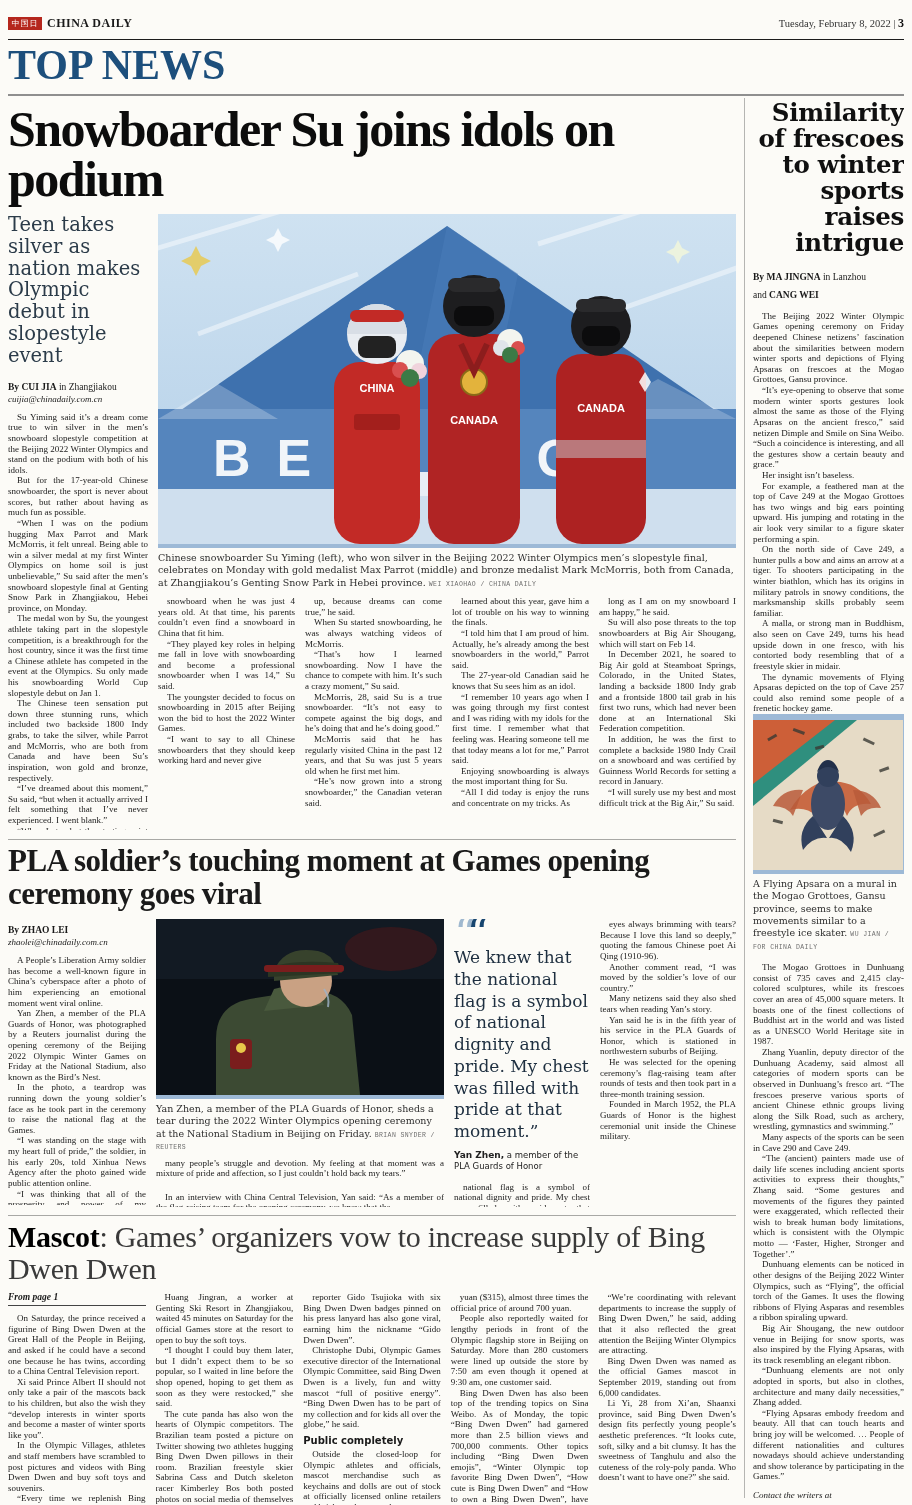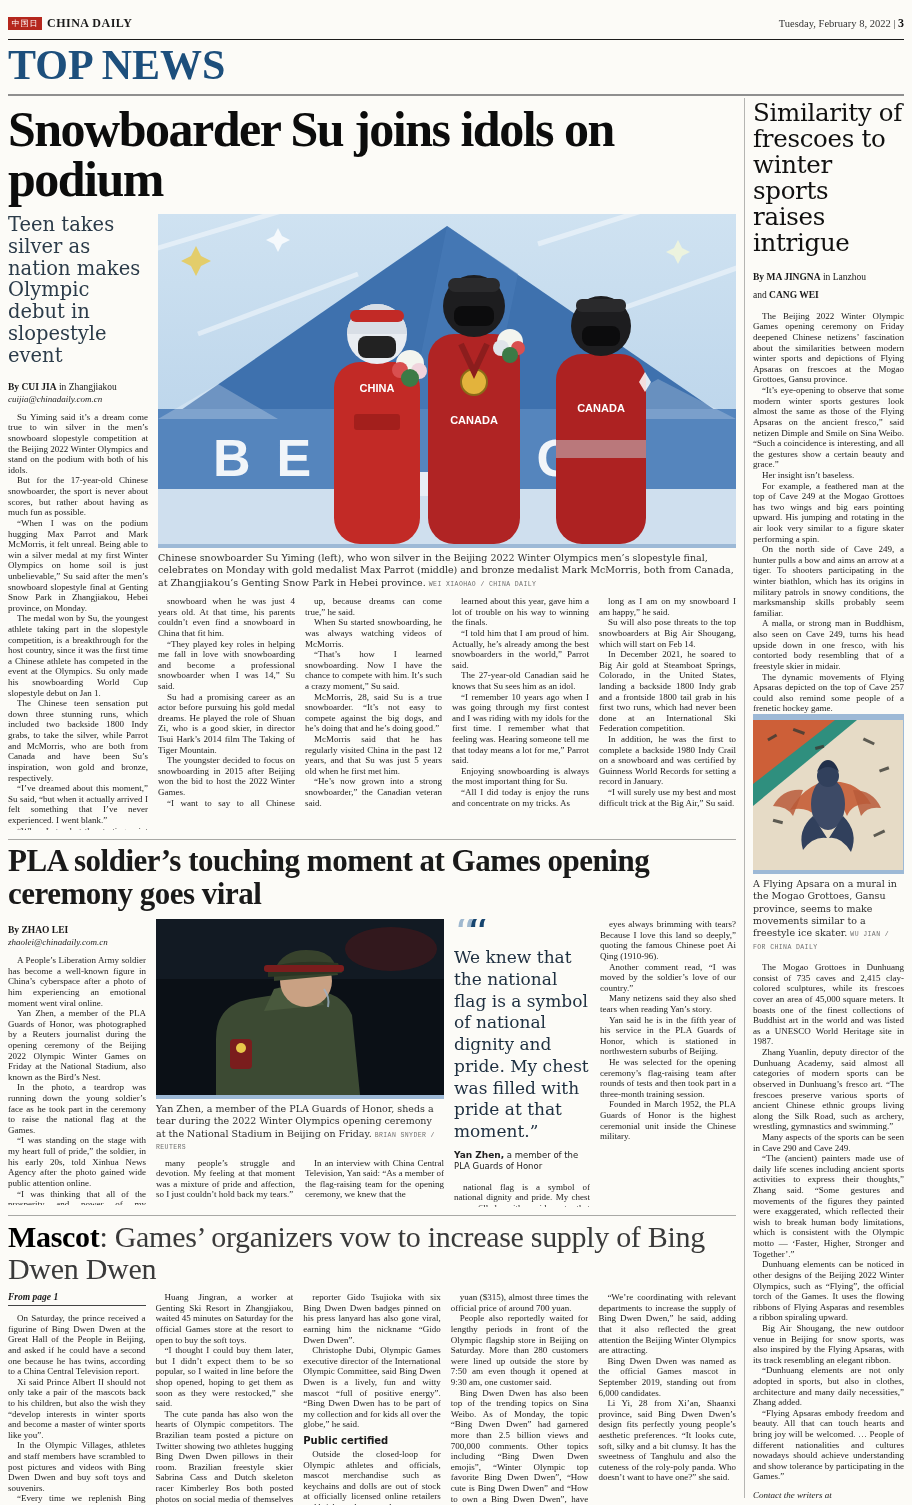--- a/index.html
+++ b/index.html
@@ -47,21 +47,21 @@
           letter-spacing:.4px;text-transform:uppercase;}
   .lead-cols{display:flex;gap:10px;margin-top:7px;height:212px;overflow:hidden;}
   .lead-cols .bodycol{flex:1;}
   
   .pla{border-top:1px solid #a8a8a5;margin-top:9px;padding-top:5px;}
   .pla-headline{font-size:31px;font-weight:bold;letter-spacing:-.5px;margin:0 0 9px;line-height:1.05;}
   .pla-row{display:flex;gap:10px;height:288px;overflow:hidden;}
   .pla-col1{width:138px;flex:none;}
   .pla-photo-col{width:288px;flex:none;}
   .photo-pla{width:288px;height:176px;}
-  .pla-subcols{display:flex;gap:10px;margin-top:5px;height:58px;overflow:hidden;}
+  .pla-subcols{display:flex;gap:10px;margin-top:5px;height:58px;overflow:hidden;flex-direction:column;}
   .pla-subcols .bodycol{flex:1;}
   .pla-quote-col{width:136px;flex:none;}
   .pla-col5{width:136px;flex:none;}
   .qmark{font-family:"DejaVu Serif",serif;font-size:44px;line-height:.7;height:24px;}
   .qmark .q1{color:#9fb8cf;}
   .qmark .q2{color:#17456f;margin-left:-10px;}
   .quote-text{font-size:17px;line-height:1.28;color:#1e2f40;margin:4px 0 7px;
               font-family:"DejaVu Serif",serif;}
   .quote-attr{font-family:"DejaVu Sans",sans-serif;font-size:8.5px;color:#222;margin-bottom:10px;line-height:1.25;}
   .quote-attr b{font-size:9px;}
@@ -69,22 +69,22 @@
   .mascot{border-top:1px solid #a8a8a5;margin-top:8px;padding-top:5px;}
   .mascot-headline{font-size:30px;line-height:1.05;margin:0 0 8px;letter-spacing:-.3px;}
   .mascot-headline .tag{font-weight:bold;color:#000;}
   .mascot-headline .rest{font-weight:normal;color:#3a3a3a;}
   .mascot-cols{display:flex;gap:10px;height:312px;overflow:hidden;}
   .mascot-cols .bodycol{flex:1;}
   .frompage{font-style:italic;font-weight:bold;font-size:9.5px;margin:0 0 3px;}
   .frompage-rule{border-bottom:1px solid #444;width:100%;margin-bottom:7px;}
   .subhead{font-family:"DejaVu Sans",sans-serif;font-weight:bold;font-size:10px;margin:5px 0 3px;}
   
-  .rail-headline{font-size:24.5px;line-height:1.06;font-weight:400;color:#101010;
-                 margin:2px 0 10px;font-family:"DejaVu Serif",serif;letter-spacing:-.3px;}
+  .rail-headline{font-size:24.5px;line-height:1.06;font-weight:700;color:#101010;
+                 margin:2px 0 10px;font-family:"DejaVu Serif",serif;letter-spacing:-.3px;text-align:right;}
   .rail .byline{margin-bottom:9px;}
   .photo-fresco{width:150px;height:150px;margin-top:6px;}
   .rail-caption{margin-bottom:10px;}
   .contact{font-style:italic;font-size:9px;margin-top:8px;line-height:1.3;}
 </style>
 </head>
 <body>
 
 <div class="page">
 
@@ -215,21 +215,20 @@
               </svg>
             </div>
             <div class="caption">
               <span>Chinese snowboarder Su Yiming (left), who won silver in the Beijing 2022 Winter Olympics men’s slopestyle final, celebrates on Monday with gold medalist Max Parrot (middle) and bronze medalist Mark McMorris, both from Canada, at Zhangjiakou’s Genting Snow Park in Hebei province.</span>
               <span class="credit">WEI XIAOHAO / CHINA DAILY</span>
             </div>
             <div class="lead-cols">
               <div class="bodycol">
                   <p>snowboard when he was just 4 years old. At that time, his parents couldn’t even find a snowboard in China that fit him.</p>
                   <p>“They played key roles in helping me fall in love with snowboarding and become a professional snowboarder when I was 14,” Su said.</p>
-                  <p>Su had a promising career as an actor before pursuing his gold medal dreams. He played the role of Shuan Zi, who is a good skier, in director Tsui Hark’s 2014 film The Taking of Tiger Mountain.</p>
                   <p>The youngster decided to focus on snowboarding in 2015 after Beijing won the bid to host the 2022 Winter Games.</p>
                   <p>“I want to say to all Chinese snowboarders that they should keep working hard and never give</p>
                 </div>
               <div class="bodycol">
                   <p>up, because dreams can come true,” he said.</p>
                   <p>When Su started snowboarding, he was always watching videos of McMorris.</p>
                   <p>“That’s how I learned snowboarding. Now I have the chance to compete with him. It’s such a crazy moment,” Su said.</p>
                   <p>McMorris, 28, said Su is a true snowboarder. “It’s not easy to compete against the big dogs, and he’s doing that and he’s doing good.”</p>
                   <p>McMorris said that he has regularly visited China in the past 12 years, and that Su was just 5 years old when he first met him.</p>
                   <p>“He’s now grown into a strong snowboarder,” the Canadian veteran said.</p>
@@ -342,21 +341,21 @@
           <div class="bodycol">
               <p>Huang Jingran, a worker at Genting Ski Resort in Zhangjiakou, waited 45 minutes on Saturday for the official Games store at the resort to open to buy the soft toys.</p>
               <p>“I thought I could buy them later, but I didn’t expect them to be so popular, so I waited in line before the shop opened, hoping to get them as soon as they were restocked,” she said.</p>
               <p>The cute panda has also won the hearts of Olympic competitors. The Brazilian team posted a picture on Twitter showing two athletes hugging Bing Dwen Dwen pillows in their room. Brazilian freestyle skier Sabrina Cass and Dutch skeleton racer Kimberley Bos both posted photos on social media of themselves with Bing Dwen Dwen dolls in the Games Village.</p>
             </div>
           <div class="bodycol">
             <div>
                 <p>reporter Gido Tsujioka with six Bing Dwen Dwen badges pinned on his press lanyard has also gone viral, earning him the nickname “Gido Dwen Dwen”.</p>
                 <p>Christophe Dubi, Olympic Games executive director of the International Olympic Committee, said Bing Dwen Dwen is a lively, fun and witty mascot “full of positive energy”. “Bing Dwen Dwen has to be part of my collection and for kids all over the globe,” he said.</p>
               </div>
-            <div class="subhead">Public certified</div>
+            <div class="subhead">Public completely</div>
             <div>
                 <p>Outside the closed-loop for Olympic athletes and officials, mascot merchandise such as keychains and dolls are out of stock at officially licensed online retailers and bricks-and-mortar shops.</p>
               </div>
           </div>
           <div class="bodycol">
               <p>yuan ($315), almost three times the official price of around 700 yuan.</p>
               <p>People also reportedly waited for lengthy periods in front of the Olympic flagship store in Beijing on Saturday. More than 280 customers were lined up outside the store by 7:50 am even though it opened at 9:30 am, one customer said.</p>
               <p>Bing Dwen Dwen has also been top of the trending topics on Sina Weibo. As of Monday, the topic “Bing Dwen Dwen” had garnered more than 2.5 billion views and 700,000 comments. Other topics including “Bing Dwen Dwen emojis”, “Winter Olympic top favorite Bing Dwen Dwen”, “How cute is Bing Dwen Dwen” and “How to own a Bing Dwen Dwen”, have also been popular.</p>
             </div>
           <div class="bodycol">

